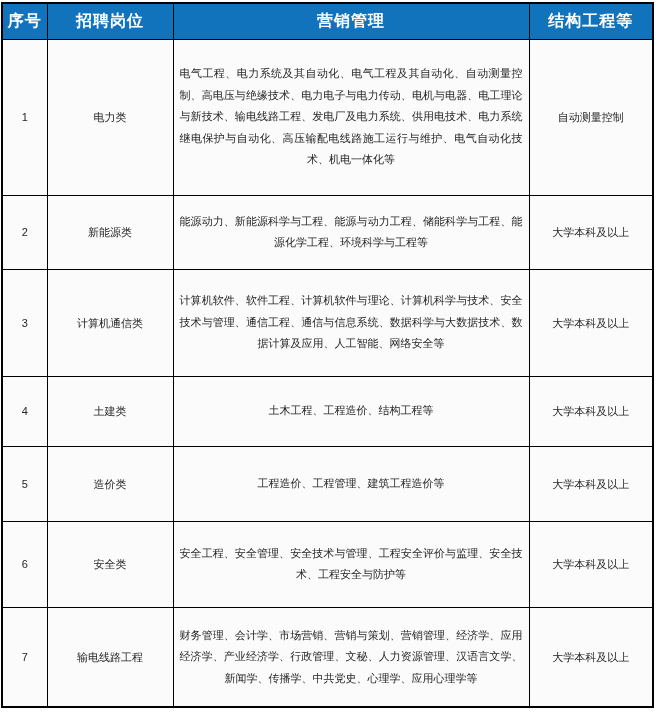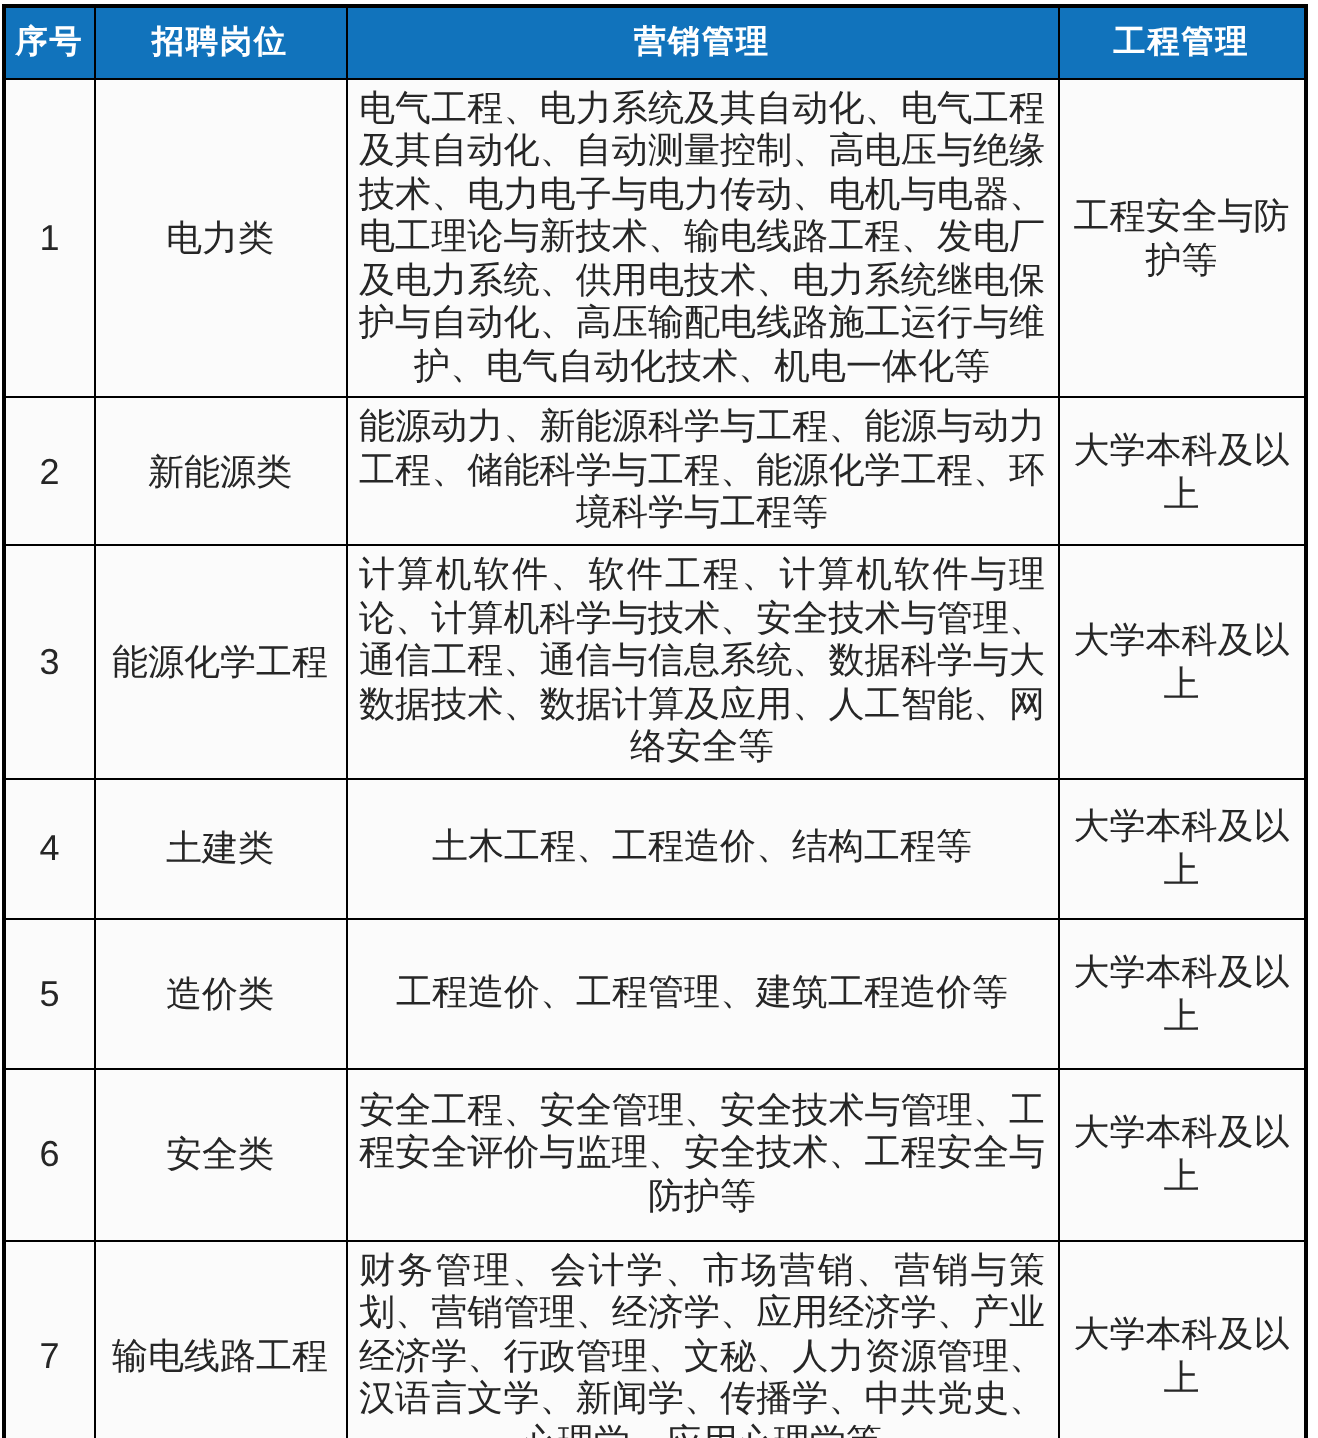--- a/index.html
+++ b/index.html
@@ -37,21 +37,21 @@
   th{
     background:var(--header-bg);
     color:var(--header-text);
     font-size:16px;
     font-weight:bold;
     text-align:center;
     letter-spacing:1px;
   }
   td{
     color:var(--body-text);
-    font-size:18px;
+    font-size:11px;
     text-align:center;
     line-height:22px;
     margin-left:24px;
   }
   td.majors{
     text-align:justify;
     text-align-last:center;
     padding:4px 6px;
     line-height:21.5px;
   }
@@ -71,39 +71,39 @@
     <col class="c1">
       <col class="c2">
       <col class="c3">
       <col class="c4">
   </colgroup>
   <thead>
     <tr>
       <th>序号</th>
       <th>招聘岗位</th>
       <th>营销管理</th>
-      <th>工程管理</th>
+      <th>结构工程等</th>
     </tr>
   </thead>
   <tbody>
     <tr class="r1">
       <td>1</td>
       <td>电力类</td>
       <td class="majors">电气工程、电力系统及其自动化、电气工程及其自动化、自动测量控制、高电压与绝缘技术、电力电子与电力传动、电机与电器、电工理论与新技术、输电线路工程、发电厂及电力系统、供用电技术、电力系统继电保护与自动化、高压输配电线路施工运行与维护、电气自动化技术、机电一体化等</td>
-      <td>工程安全与防护等</td>
+      <td>自动测量控制</td>
     </tr>
     <tr class="r2">
       <td>2</td>
       <td>新能源类</td>
       <td class="majors">能源动力、新能源科学与工程、能源与动力工程、储能科学与工程、能源化学工程、环境科学与工程等</td>
       <td>大学本科及以上</td>
     </tr>
     <tr class="r3">
       <td>3</td>
-      <td>能源化学工程</td>
+      <td>计算机通信类</td>
       <td class="majors">计算机软件、软件工程、计算机软件与理论、计算机科学与技术、安全技术与管理、通信工程、通信与信息系统、数据科学与大数据技术、数据计算及应用、人工智能、网络安全等</td>
       <td>大学本科及以上</td>
     </tr>
     <tr class="r4">
       <td>4</td>
       <td>土建类</td>
       <td class="majors">土木工程、工程造价、结构工程等</td>
       <td>大学本科及以上</td>
     </tr>
     <tr class="r5">

